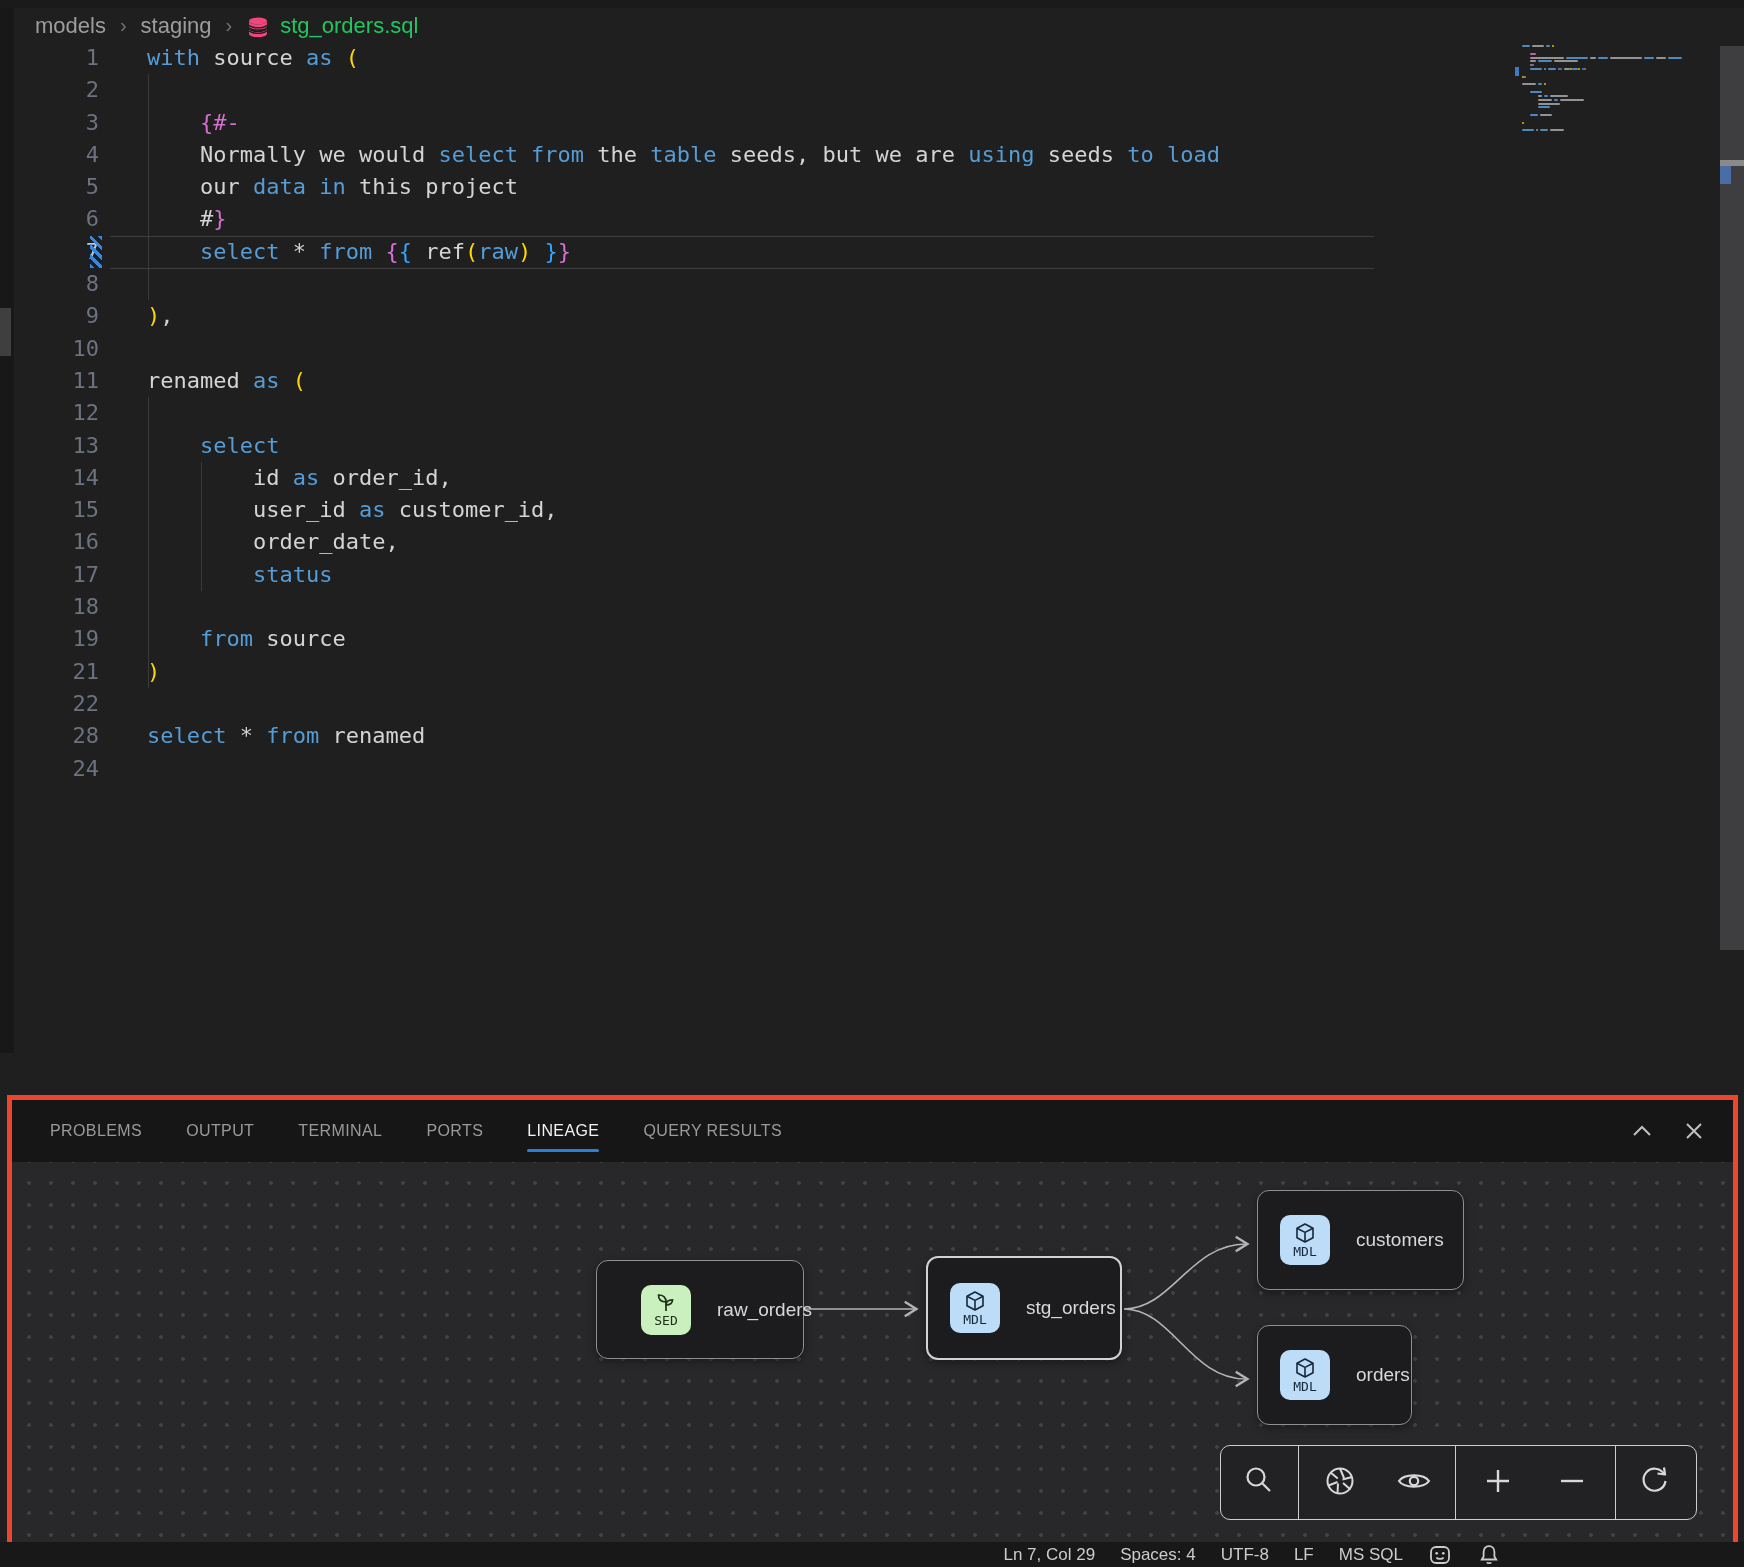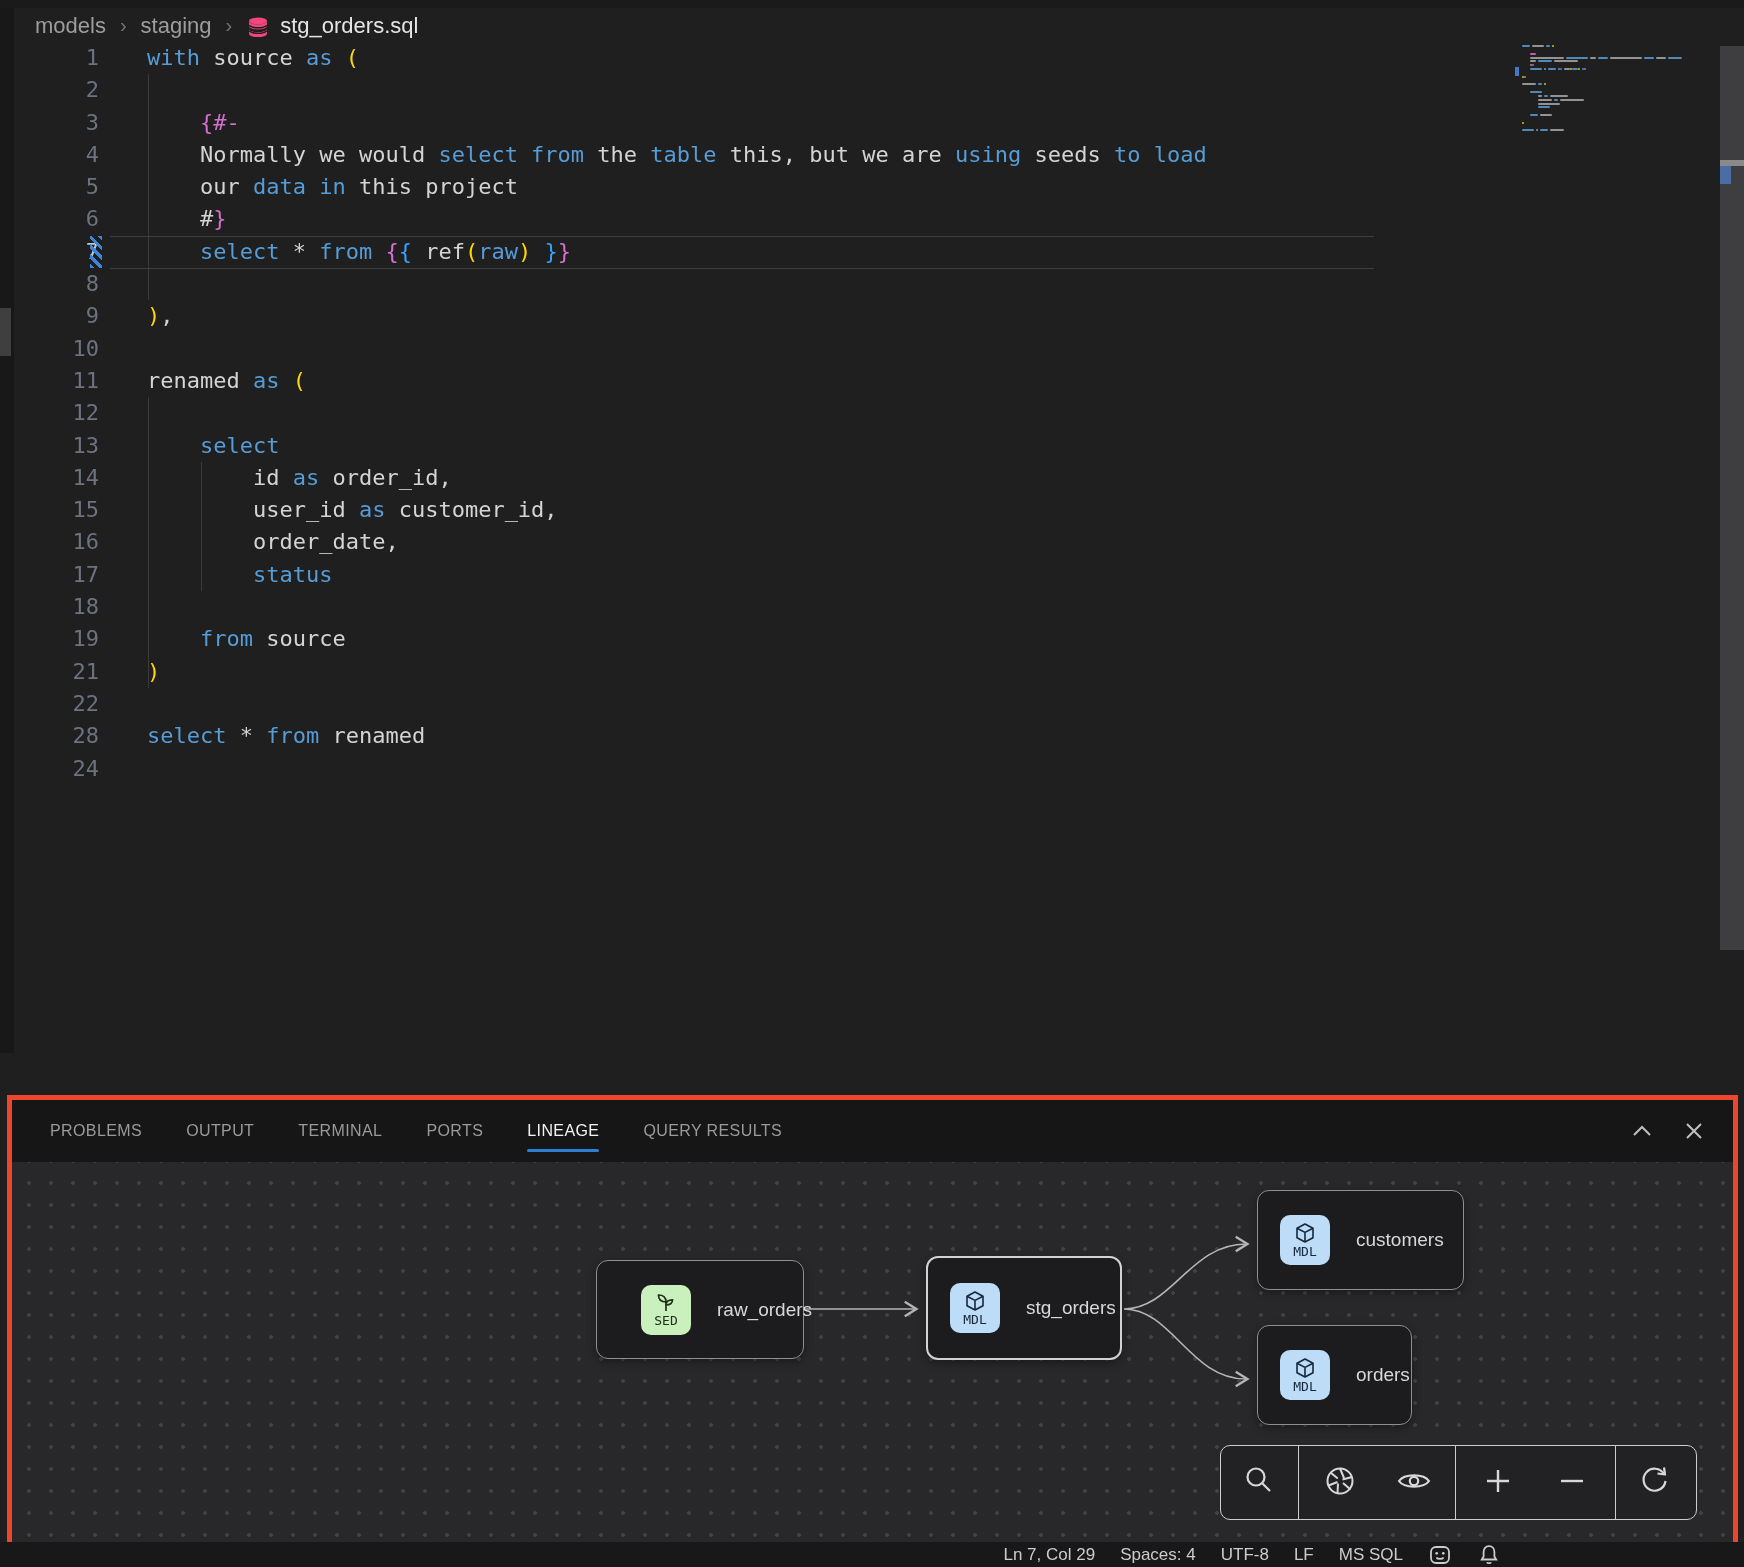--- a/index.html
+++ b/index.html
@@ -7,21 +7,21 @@
               font-family:"Liberation Sans", sans-serif; }
   .top-strip { position:absolute; left:0; top:0; width:1744px; height:8px; background:#1a1a1a; }
   .left-strip { position:absolute; left:0; top:8px; width:14px; height:1045px; background:#181818; }
   .left-strip .thumb { position:absolute; left:0; top:300px; width:11px; height:48px; background:#3f3f3f; }
 
   
   .breadcrumb { position:absolute; left:14px; top:8px; height:36px; display:flex; align-items:center;
                 padding-left:21px; color:#9d9d9d; font-size:22px; }
   .breadcrumb .crumb { color:#9d9d9d; }
   .breadcrumb .sep { color:#767676; margin:0 14px; font-size:20px; transform:translateY(-1px); }
-  .breadcrumb .file { color:#e5e5e5; }
+  .breadcrumb .file { color:#22c55e; }
   .breadcrumb .dbicon { margin-right:10px; display:inline-flex; transform:translateY(2px); }
 
   
   .editor { position:absolute; left:14px; top:42px; width:1706px; height:1010px; font-family:"DejaVu Sans Mono", monospace; font-size:22px; }
   .eline { display:flex; height:32.3px; line-height:32.3px; white-space:pre; }
   .ln { width:85px; text-align:right; color:#6b7280; flex:none; }
   .ln.active { color:#c8c8c8; }
   .lc { padding-left:48px; }
   .tok-kw { color:#569cd6; } .tok-txt { color:#d4d4d4; } .tok-b1 { color:#ffd700; }
   .tok-b2 { color:#d670d6; } .tok-b3 { color:#35a3ff; } .tok-jinja { color:#d36fce; }
@@ -106,21 +106,21 @@
     </svg>
   </span>
   <span class="file">stg_orders.sql</span>
 </div>
 
 <div class="editor">
   <div id="ed-lines">
       <div class="eline"><span class="ln">1</span><span class="lc"><span class="tok-kw">with </span><span class="tok-txt">source </span><span class="tok-kw">as </span><span class="tok-b1">(</span></span></div>
       <div class="eline"><span class="ln">2</span><span class="lc"></span></div>
       <div class="eline"><span class="ln">3</span><span class="lc"><span class="tok-txt">    </span><span class="tok-jinja">{#-</span></span></div>
-      <div class="eline"><span class="ln">4</span><span class="lc"><span class="tok-txt">    Normally we would </span><span class="tok-kw">select from</span><span class="tok-txt"> the </span><span class="tok-kw">table</span><span class="tok-txt"> this, but we are </span><span class="tok-kw">using</span><span class="tok-txt"> seeds </span><span class="tok-kw">to load</span></span></div>
+      <div class="eline"><span class="ln">4</span><span class="lc"><span class="tok-txt">    Normally we would </span><span class="tok-kw">select from</span><span class="tok-txt"> the </span><span class="tok-kw">table</span><span class="tok-txt"> seeds, but we are </span><span class="tok-kw">using</span><span class="tok-txt"> seeds </span><span class="tok-kw">to load</span></span></div>
       <div class="eline"><span class="ln">5</span><span class="lc"><span class="tok-txt">    our </span><span class="tok-kw">data in</span><span class="tok-txt"> this project</span></span></div>
       <div class="eline"><span class="ln">6</span><span class="lc"><span class="tok-txt">    #</span><span class="tok-jinja">}</span></span></div>
       <div class="eline"><span class="ln active">7</span><span class="lc"><span class="tok-txt">    </span><span class="tok-kw">select</span><span class="tok-txt"> * </span><span class="tok-kw">from</span><span class="tok-txt"> </span><span class="tok-b2">{</span><span class="tok-b3">{</span><span class="tok-txt"> ref</span><span class="tok-b1">(</span><span class="tok-kw">raw</span><span class="tok-b1">)</span><span class="tok-txt"> </span><span class="tok-b3">}</span><span class="tok-b2">}</span></span></div>
       <div class="eline"><span class="ln">8</span><span class="lc"></span></div>
       <div class="eline"><span class="ln">9</span><span class="lc"><span class="tok-b1">)</span><span class="tok-txt">,</span></span></div>
       <div class="eline"><span class="ln">10</span><span class="lc"></span></div>
       <div class="eline"><span class="ln">11</span><span class="lc"><span class="tok-txt">renamed </span><span class="tok-kw">as </span><span class="tok-b1">(</span></span></div>
       <div class="eline"><span class="ln">12</span><span class="lc"></span></div>
       <div class="eline"><span class="ln">13</span><span class="lc"><span class="tok-txt">    </span><span class="tok-kw">select</span></span></div>
       <div class="eline"><span class="ln">14</span><span class="lc"><span class="tok-txt">        id </span><span class="tok-kw">as</span><span class="tok-txt"> order_id,</span></span></div>

